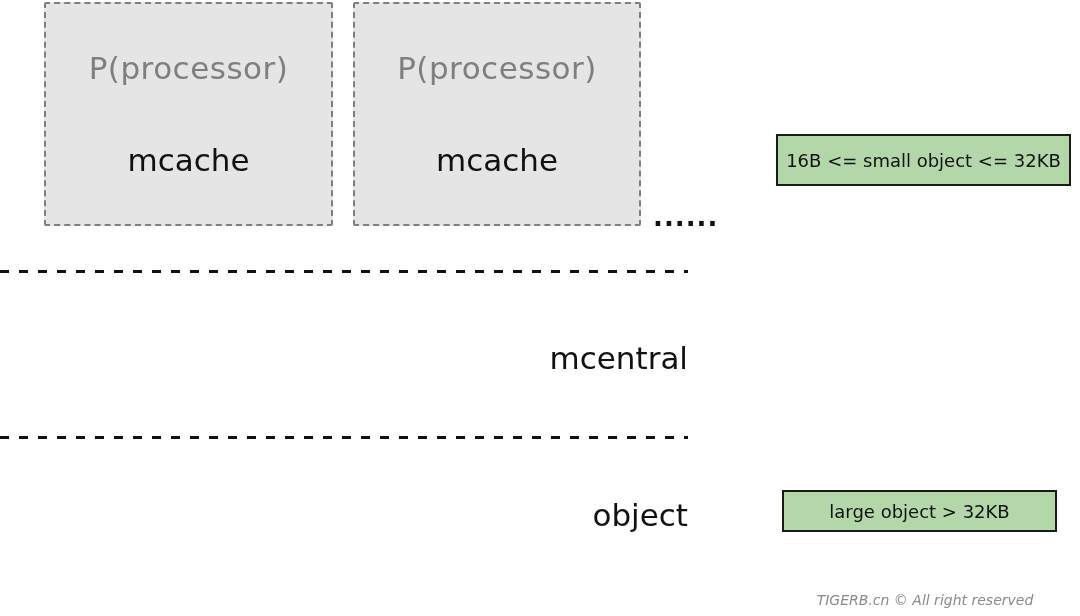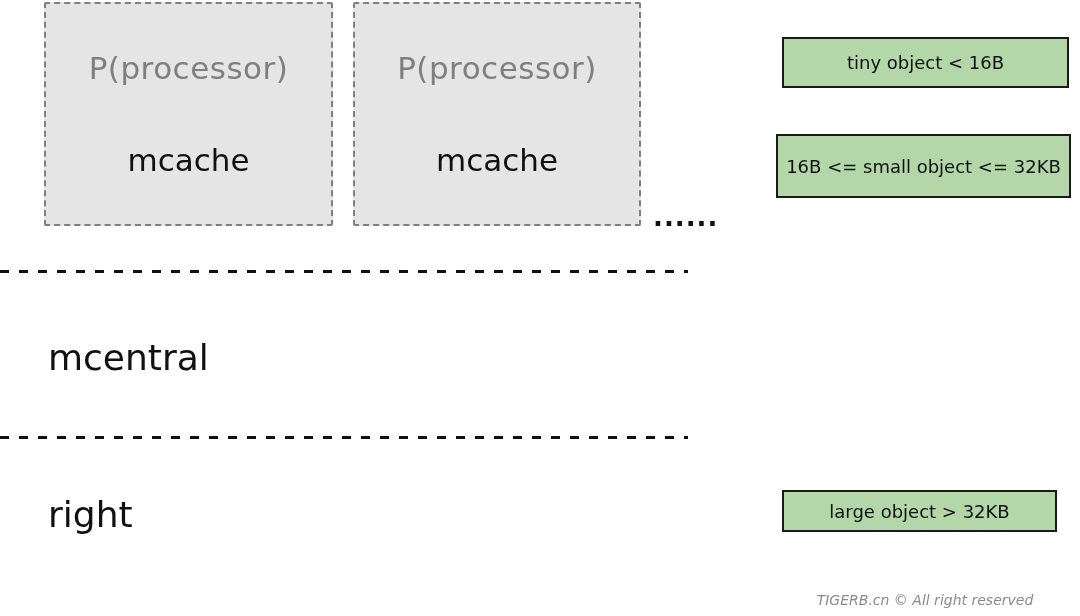--- a/index.html
+++ b/index.html
@@ -68,22 +68,22 @@
       transparent 9px, transparent 19px
     );
   }
   .sep-line.first  { top: 270px; }
   .sep-line.second { top: 436px; }
 
   .tier-label {
     position: absolute;
     left: 0;
     width: 688px;
-    text-align: left;
-    font-size: 36px;
+    text-align: right;
+    font-size: 31px;
     line-height: 40px;
     color: var(--text);
     font-weight: 500;
     padding-left: 48px;
   }
   .tier-label.mcentral { top: 338px; }
   .tier-label.mheap    { top: 495px; }
 
   
   .legend-box {
@@ -91,21 +91,21 @@
     background: var(--legend-fill);
     border: 2px solid var(--legend-border);
     display: flex;
     align-items: center;
     justify-content: center;
     font-size: 18px;
     color: var(--text);
     text-align: center;
   }
   .legend-box.tiny  { left: 782px; top: 37px;  width: 287px; height: 51px; }
-  .legend-box.small { left: 776px; top: 134px; width: 295px; height: 64px; }
+  .legend-box.small { left: 776px; top: 134px; width: 295px; height: 52px; }
   .legend-box.large { left: 782px; top: 490px; width: 275px; height: 42px; }
 
   .footer-credit {
     position: absolute;
     left: 760px;
     top: 592px;
     width: 330px;
     text-align: center;
     font-size: 14px;
     font-style: italic;
@@ -128,21 +128,20 @@
   </div>
 
   <div class="ellipsis-dots">......</div>
 
   <div class="sep-line first"></div>
 
   <div class="tier-label mcentral">mcentral</div>
 
   <div class="sep-line second"></div>
 
-  <div class="tier-label mheap">right</div>
+  <div class="tier-label mheap">object</div>
 
-  <div class="legend-box tiny">tiny object &lt; 16B</div>
   <div class="legend-box small">16B &lt;= small object &lt;= 32KB</div>
   <div class="legend-box large">large object &gt; 32KB</div>
 
   <div class="footer-credit">TIGERB.cn © All right reserved</div>
 
 </div>
 
 </body></html>

